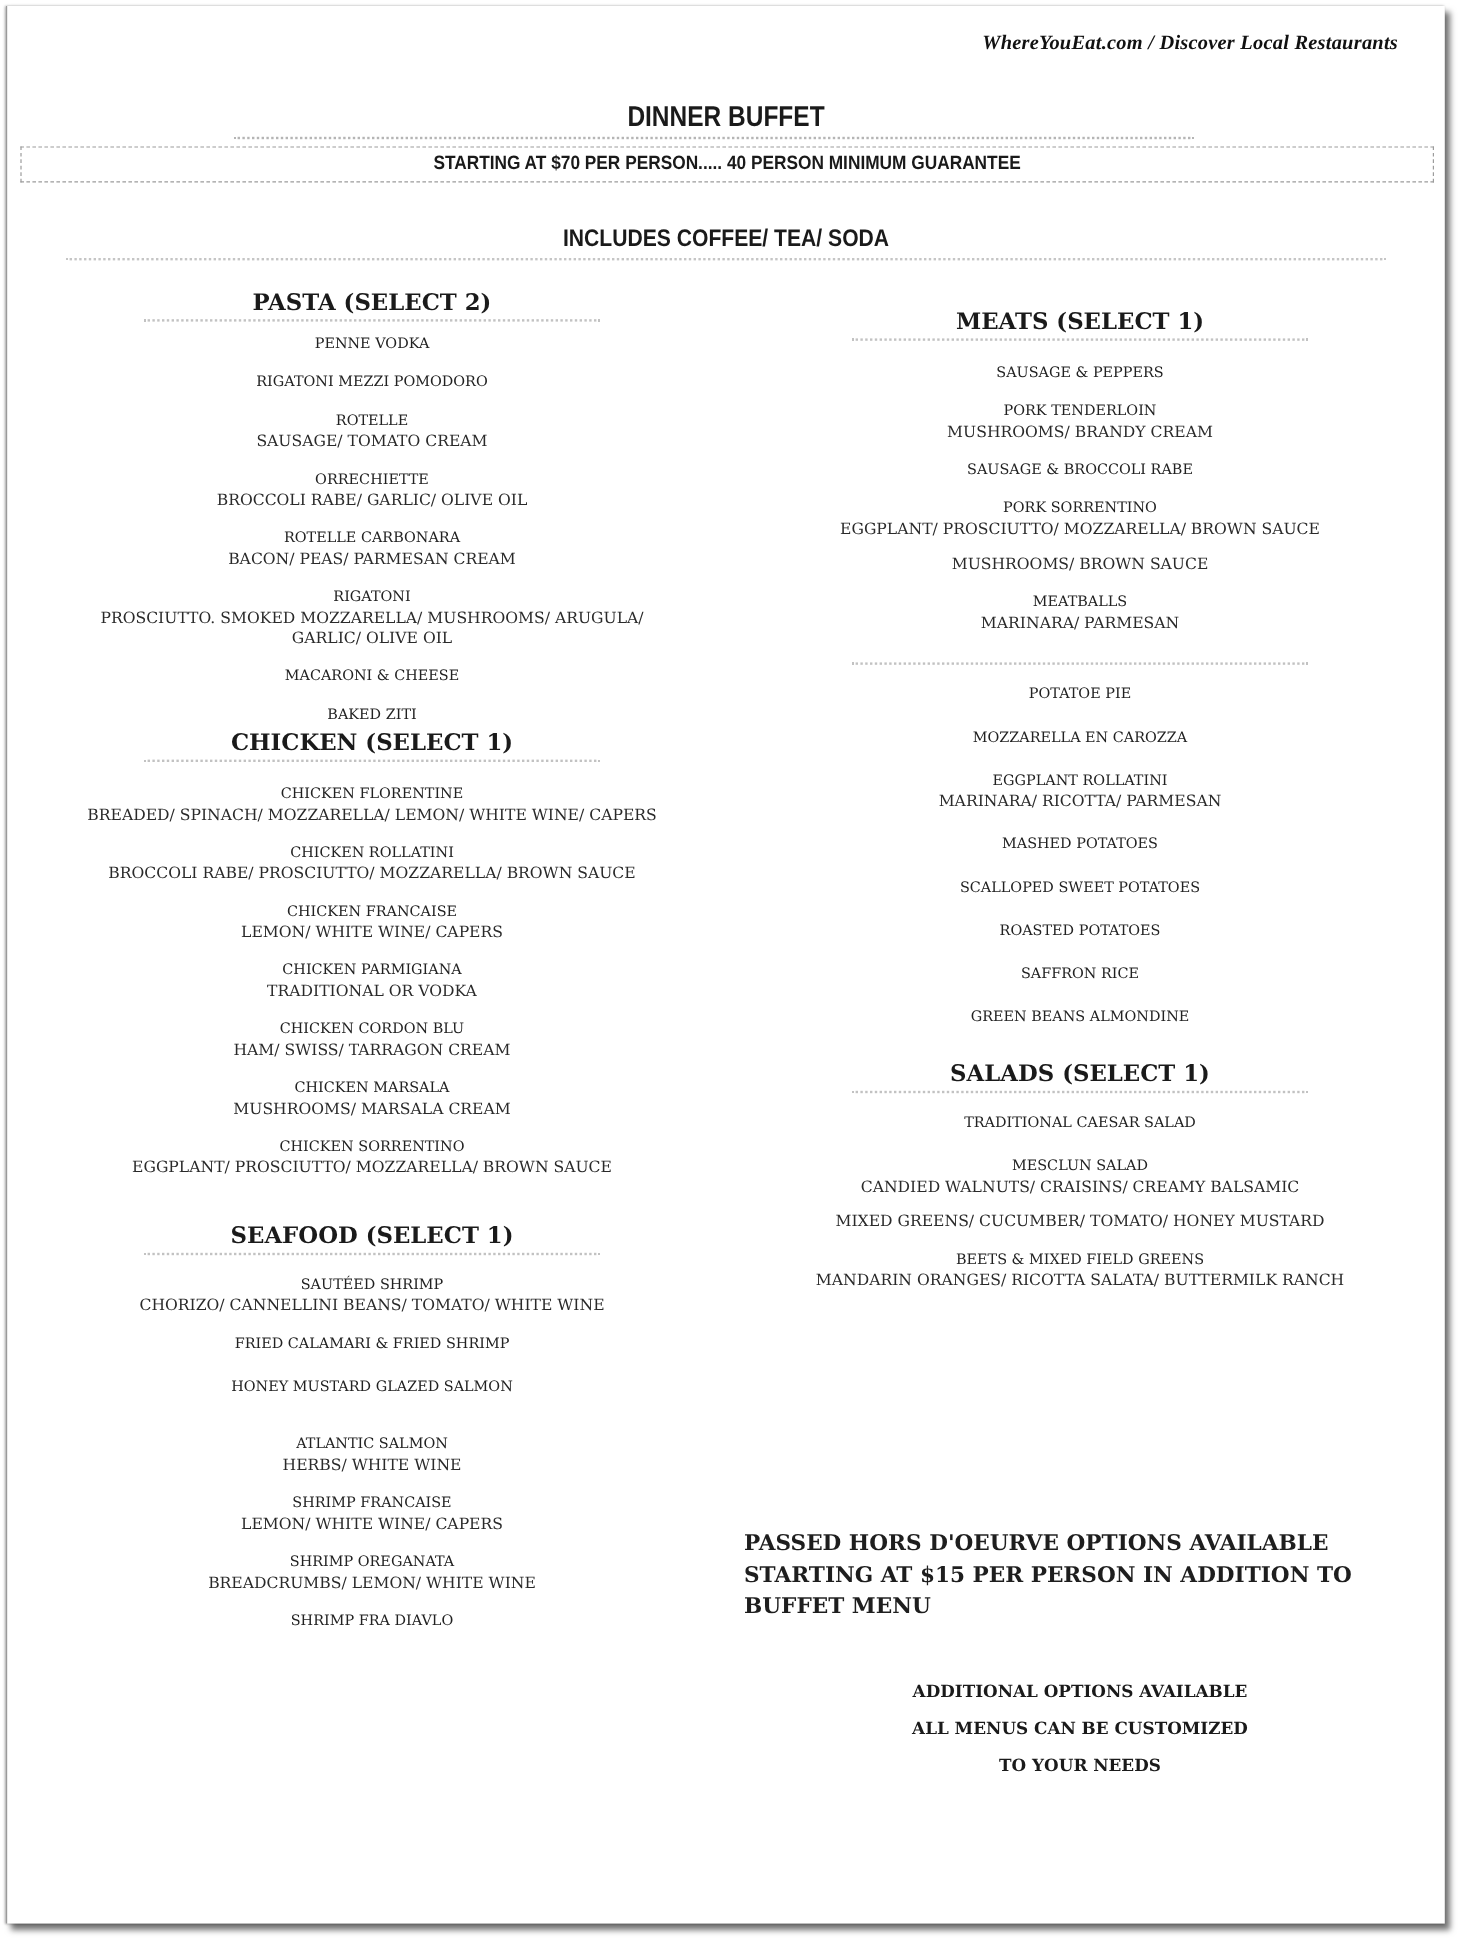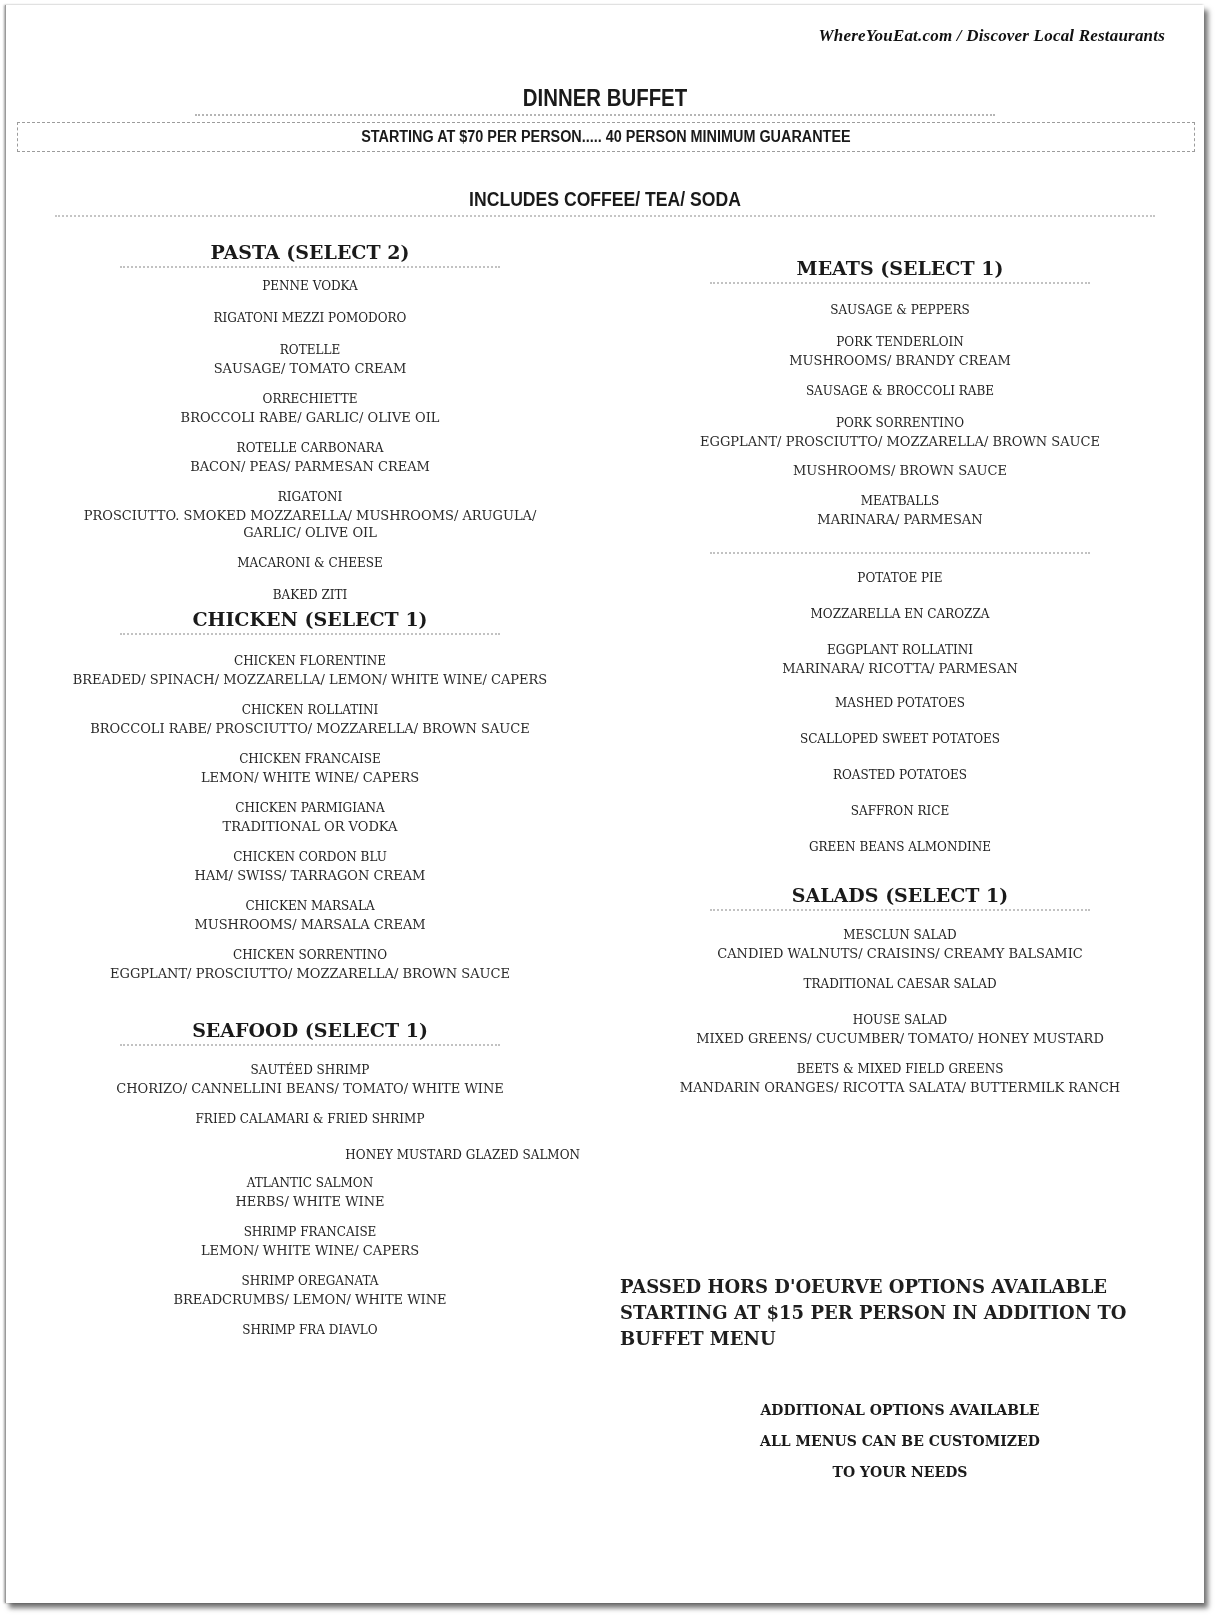--- a/index.html
+++ b/index.html
@@ -149,21 +149,21 @@
   <div>
     <div class="section-head">SEAFOOD (SELECT 1)</div>
     <div class="section-dots" style="margin-bottom:14px;"></div>
     <div class="item">
         <div class="item-name">SAUTÉED SHRIMP</div>
         <div class="item-desc">CHORIZO/ CANNELLINI BEANS/ TOMATO/ WHITE WINE</div>
       </div>
     <div class="item" style="margin-bottom:16px;">
         <div class="item-name">FRIED CALAMARI &amp; FRIED SHRIMP</div>
       </div>
-    <div class="item" style="margin-bottom:8px;text-align:right;">
+    <div class="item" style="margin-bottom:28px;">
         <div class="item-name">HONEY MUSTARD GLAZED SALMON</div>
       </div>
     <div class="item">
         <div class="item-name">ATLANTIC SALMON</div>
         <div class="item-desc">HERBS/ WHITE WINE</div>
       </div>
     <div class="item">
         <div class="item-name">SHRIMP FRANCAISE</div>
         <div class="item-desc">LEMON/ WHITE WINE/ CAPERS</div>
       </div>
@@ -230,29 +230,28 @@
         <div class="item-name">SAFFRON RICE</div>
       </div>
     <div class="item" style="margin-bottom:26px;">
         <div class="item-name">GREEN BEANS ALMONDINE</div>
       </div>
   </div>
 
   <div>
     <div class="section-head">SALADS (SELECT 1)</div>
     <div class="section-dots" style="margin-bottom:14px;"></div>
+    <div class="item" style="margin-bottom:16px;">
+        <div class="item-name">TRADITIONAL CAESAR SALAD</div>
+      </div>
     <div class="item">
         <div class="item-name">MESCLUN SALAD</div>
         <div class="item-desc">CANDIED WALNUTS/ CRAISINS/ CREAMY BALSAMIC</div>
       </div>
-    <div class="item" style="margin-bottom:16px;">
-        <div class="item-name">TRADITIONAL CAESAR SALAD</div>
-      </div>
-    <div class="item">
-        <div class="item-name">HOUSE SALAD</div>
+    <div class="item">
         <div class="item-desc">MIXED GREENS/ CUCUMBER/ TOMATO/ HONEY MUSTARD</div>
       </div>
     <div class="item">
         <div class="item-name">BEETS &amp; MIXED FIELD GREENS</div>
         <div class="item-desc">MANDARIN ORANGES/ RICOTTA SALATA/ BUTTERMILK RANCH</div>
       </div>
   </div>
 </div>
 
 <div class="note-1">

